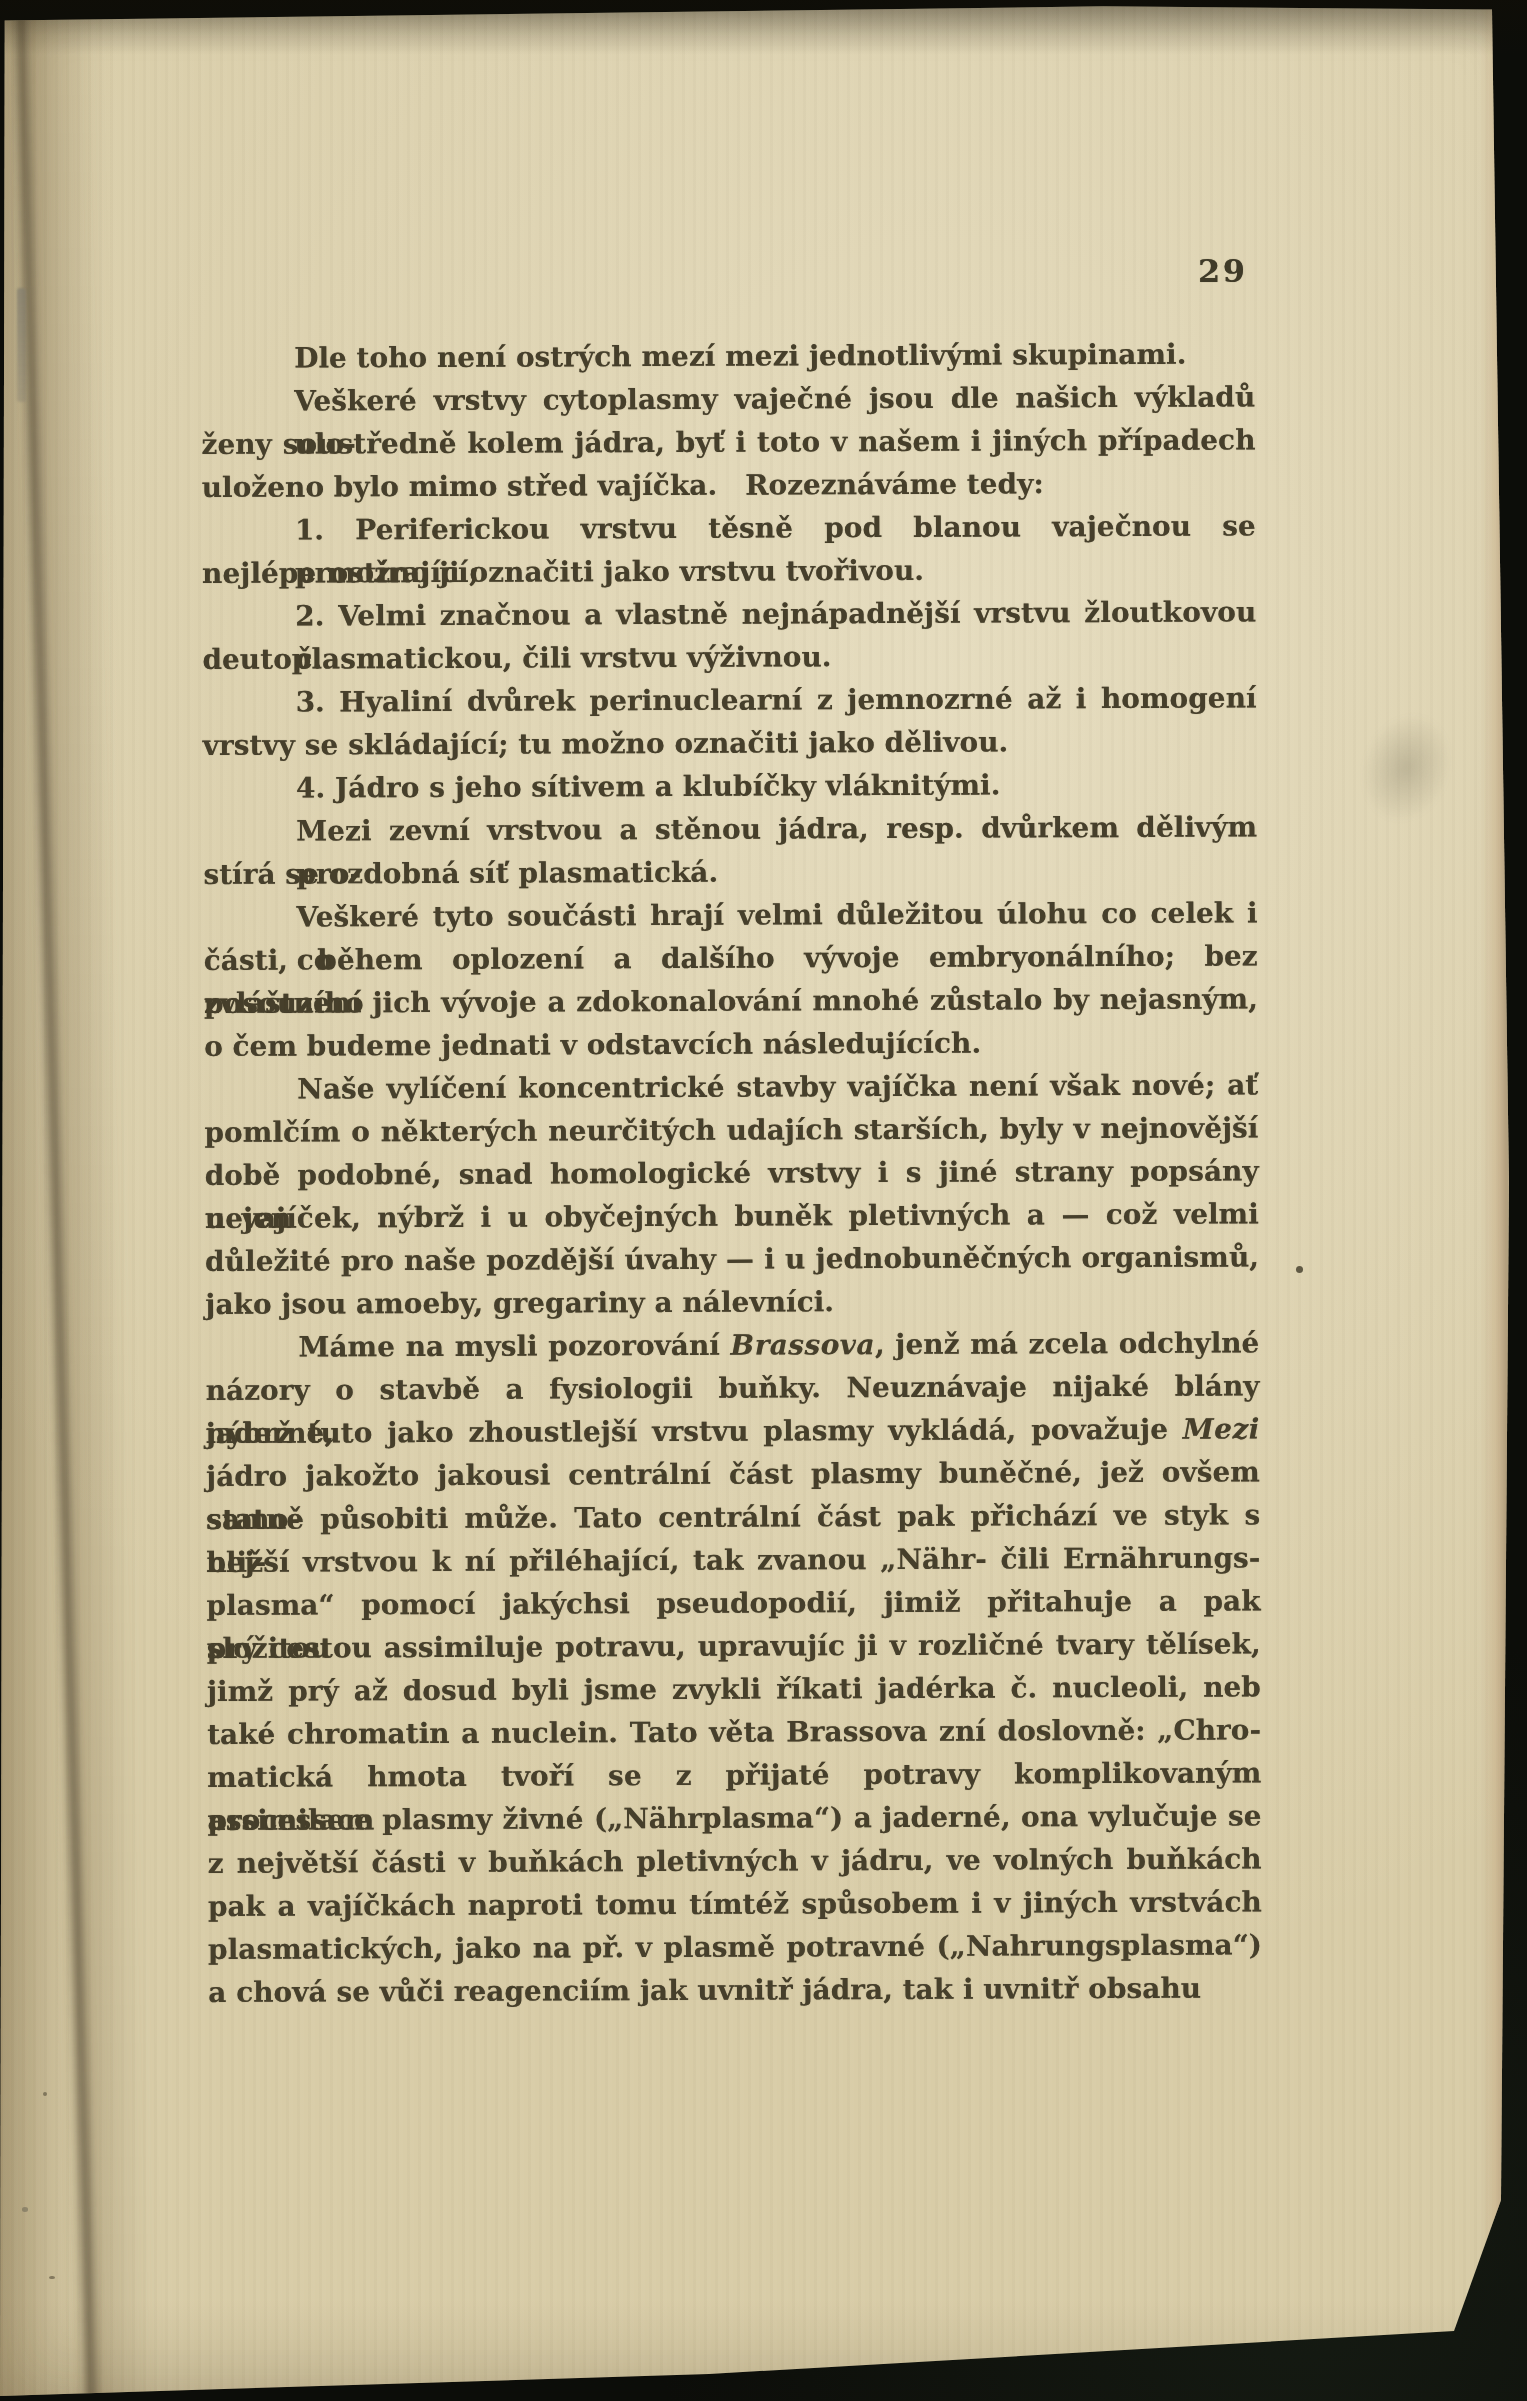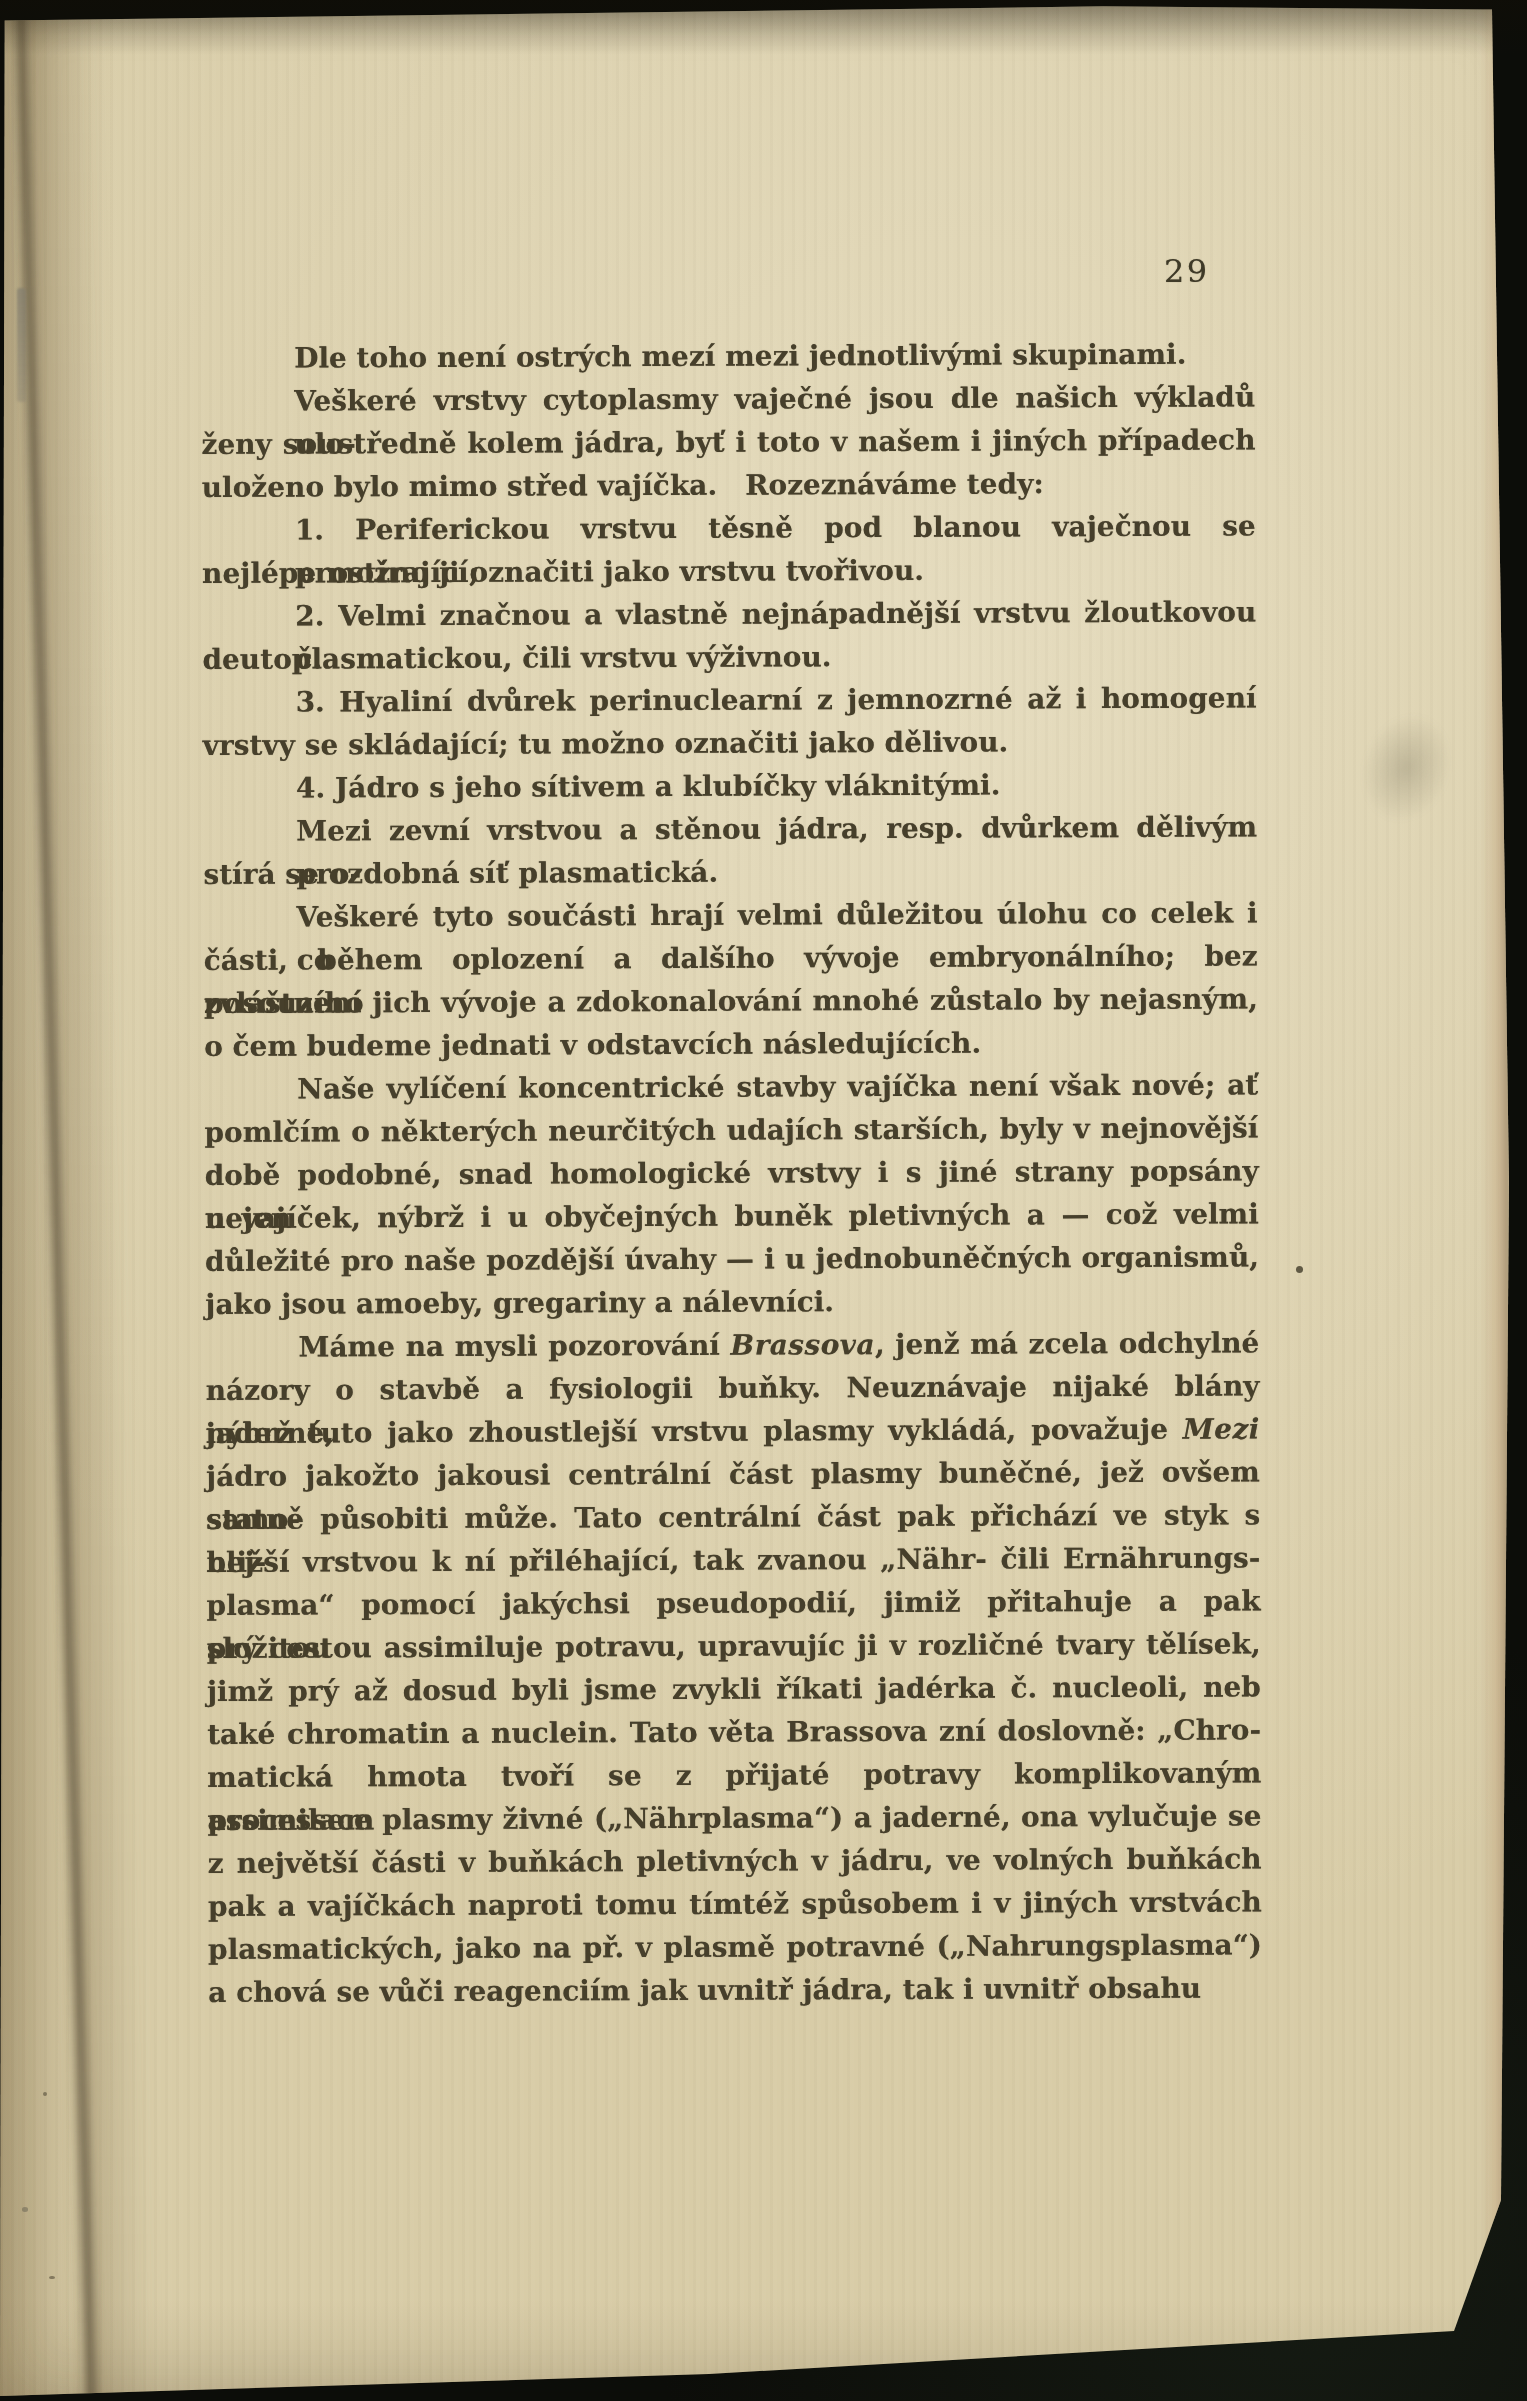--- a/index.html
+++ b/index.html
@@ -38,22 +38,22 @@
     background:linear-gradient(90deg, rgba(110,92,58,.28), rgba(110,92,58,0));
     filter:blur(7.9px);
     transform:skewX(1.5deg);transform-origin:top left;
   }
   .edge-right{
     position:absolute;left:1482px;top:0;width:27px;height:2401px;
     background:linear-gradient(90deg, rgba(205,180,140,0), rgba(206,180,142,.5) 55%, rgba(140,115,85,.55));
     filter:blur(1.6px);
   }
   .page-number{
-    position:absolute;left:1164px;top:252px;
-    font-size:32px;font-weight:normal;color:#3f3a28;
+    position:absolute;left:1198px;top:252px;
+    font-size:32px;font-weight:bold;color:#3f3a28;
     letter-spacing:2.4px;
     text-shadow:0 0 0.8px rgba(63,58,40,.6);
   }
   .text-block{
     position:absolute;left:201px;top:337px;width:1054px;
     transform:rotate(-0.25deg);transform-origin:0 0;
     color:#463f2b;
     font-size:28px;font-weight:bold;
     text-shadow:0 0 0.8px rgba(70,60,40,.55);
   }

